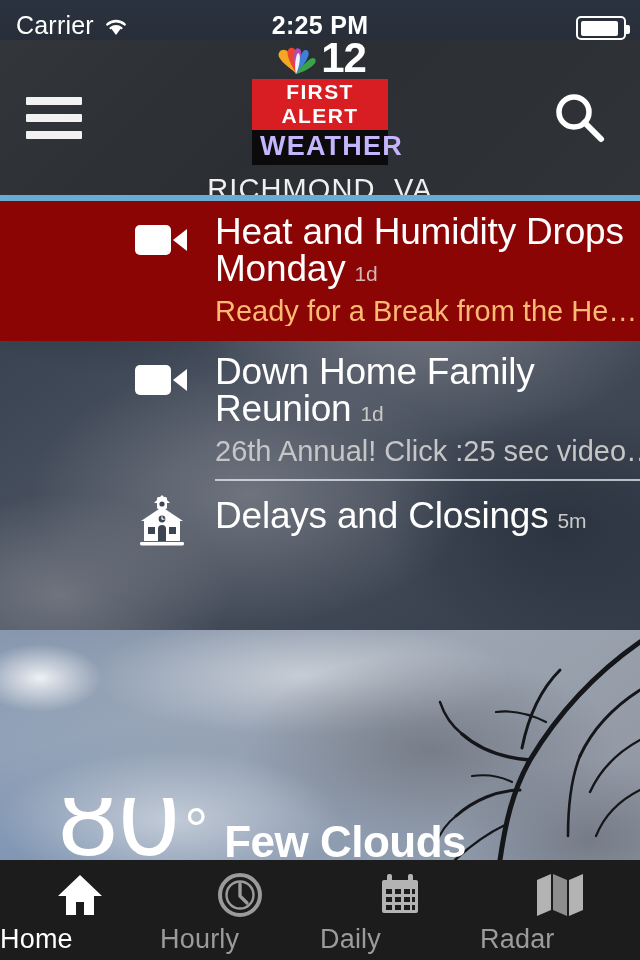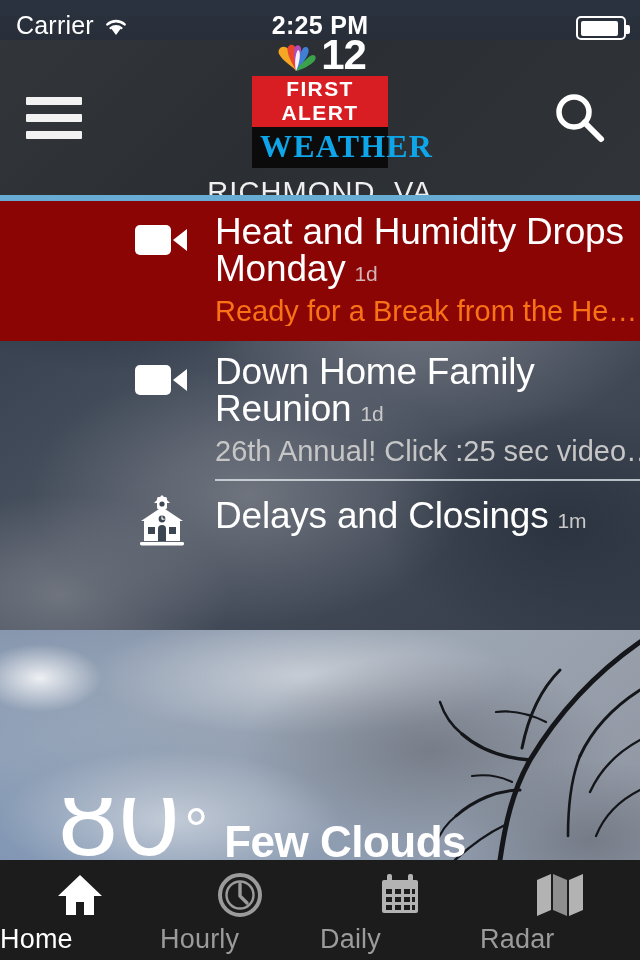--- a/index.html
+++ b/index.html
@@ -62,22 +62,22 @@
   .logo-12 {
     font-size:42px; font-weight:bold; color:#fff; line-height:0.92;
     letter-spacing:-1px; font-family:"Liberation Sans", sans-serif;
   }
   .first-alert {
     background:#d81e23; color:#fff; font-size:21px; font-weight:bold;
     letter-spacing:1.4px; padding:1px 8px 2px 8px; margin-top:1px;
     width:136px; text-align:center;
   }
   .weather-word {
-    background:#0b0b0b; color:#0ea5e9; font-size:32px; font-weight:bold;
-    letter-spacing:1.2px; padding:1px 8px 3px 8px; width:136px; text-align:center;font-family:Liberation Serif, serif;
+    background:#0b0b0b; color:#c4b5fd; font-size:27px; font-weight:bold;
+    letter-spacing:1.2px; padding:1px 8px 3px 8px; width:136px; text-align:center;
   }
   .city {
     color:#efefef; font-size:29px; letter-spacing:1.1px; margin-top:8px;
     font-weight:400;
   }
 
   
   .bgphoto { position:absolute; left:0; top:195px; width:640px; height:665px; overflow:hidden; }
   .bg-top { position:absolute; left:0; top:0; width:640px; height:435px; }
   .bg-bot { position:absolute; left:0; top:435px; width:640px; height:230px; }
@@ -94,21 +94,21 @@
   .news-body { flex:1; padding-right:14px; padding-top:12px; padding-bottom:14px; }
   .news-title {
     font-size:37px; color:#ffffff; line-height:1.0; font-weight:400;
     letter-spacing:-0.2px;
   }
   .news-time { font-size:21px; color:#c9c9c9; margin-left:9px; font-weight:400; }
   .news-sub {
     font-size:29px; color:#c6c6c6; margin-top:9px; line-height:1.05;
     white-space:nowrap; overflow:hidden; font-weight:400;
   }
-  .alert .news-sub { color:#f97316; }
+  .alert .news-sub { color:#fdba74; }
   .alert .news-time { color:#d3b6b6; }
   .row-divider {
     position:absolute; left:215px; right:0; bottom:0; height:2px;
     background:rgba(230,235,240,0.75);
   }
   .vidcam { width:52px; height:34px; position:relative; }
   .school { width:50px; height:52px; }
 
   
   .wx-peek {
@@ -324,21 +324,21 @@
             <rect x="25" y="23.6" width="2.6" height="1.1" fill="#fff"></rect>
             <path d="M21 46 L21 34 a4 4 0 0 1 8 0 L29 46 Z" fill="#3c4552"></path>
             <rect x="11" y="32" width="7" height="7" fill="#3c4552"></rect>
             <rect x="32" y="32" width="7" height="7" fill="#3c4552"></rect>
             <rect x="3" y="47" width="44" height="3.4" rx="1.4" fill="#fff"></rect>
           </svg>
         </span>
       </div>
       <div class="news-body" style="padding-top:16px;">
         <div class="news-title">
-          <span>Delays and Closings</span><span class="news-time">1m</span>
+          <span>Delays and Closings</span><span class="news-time">5m</span>
         </div>
       </div>
     </div>
   </div>
 
   <div class="wx-peek" style="bottom:100px;">
     <span class="wx-temp">80</span>
     <span class="wx-deg">°</span>
     <span class="wx-cond">Few Clouds</span>
   </div>

